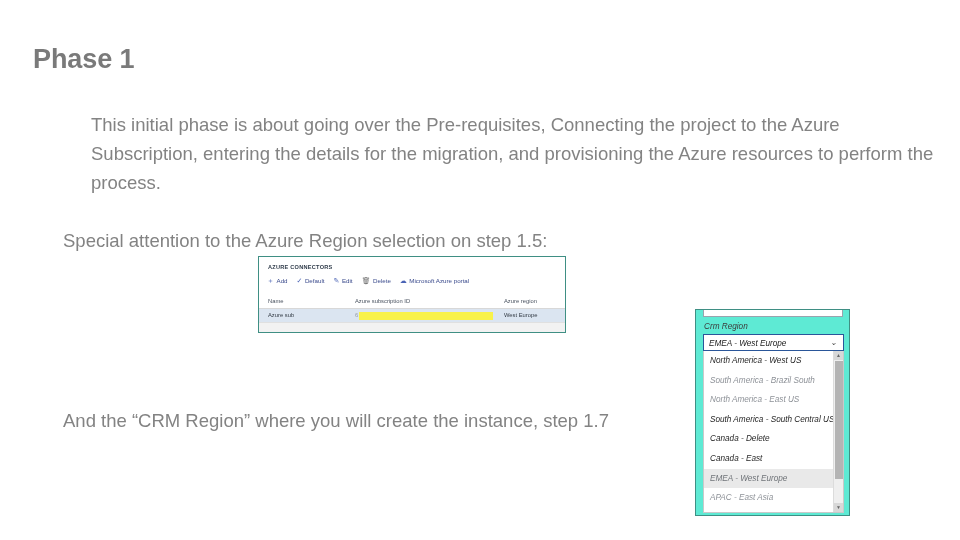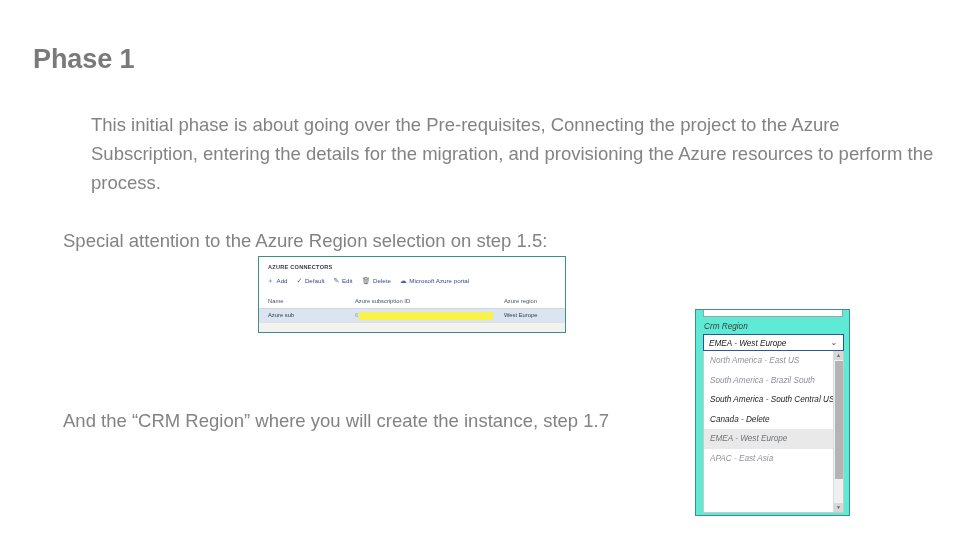--- a/index.html
+++ b/index.html
@@ -314,24 +314,26 @@
   <div class="crm-partial-field"></div>
 
   <div class="crm-label">Crm Region</div>
 
   <div class="crm-select">
     <span class="crm-value">EMEA - West Europe</span>
     <span class="crm-caret">⌄</span>
   </div>
 
   <div class="crm-list">
+    <div class="crm-option">North America - West US</div>
+    <div class="crm-option faded">South America - Brazil South</div>
     <div class="crm-option faded">North America - East US</div>
-    <div class="crm-option faded">South America - Brazil South</div>
     <div class="crm-option">South America - South Central US</div>
     <div class="crm-option">Canada - Delete</div>
+    <div class="crm-option">Canada - East</div>
     <div class="crm-option selected">EMEA - West Europe</div>
     <div class="crm-option faded">APAC - East Asia</div>
 
     <div class="crm-scrollbar">
       <div class="crm-scroll-up">▲</div>
       <div class="crm-scroll-thumb"></div>
       <div class="crm-scroll-down">▼</div>
     </div>
   </div>
 </div>

